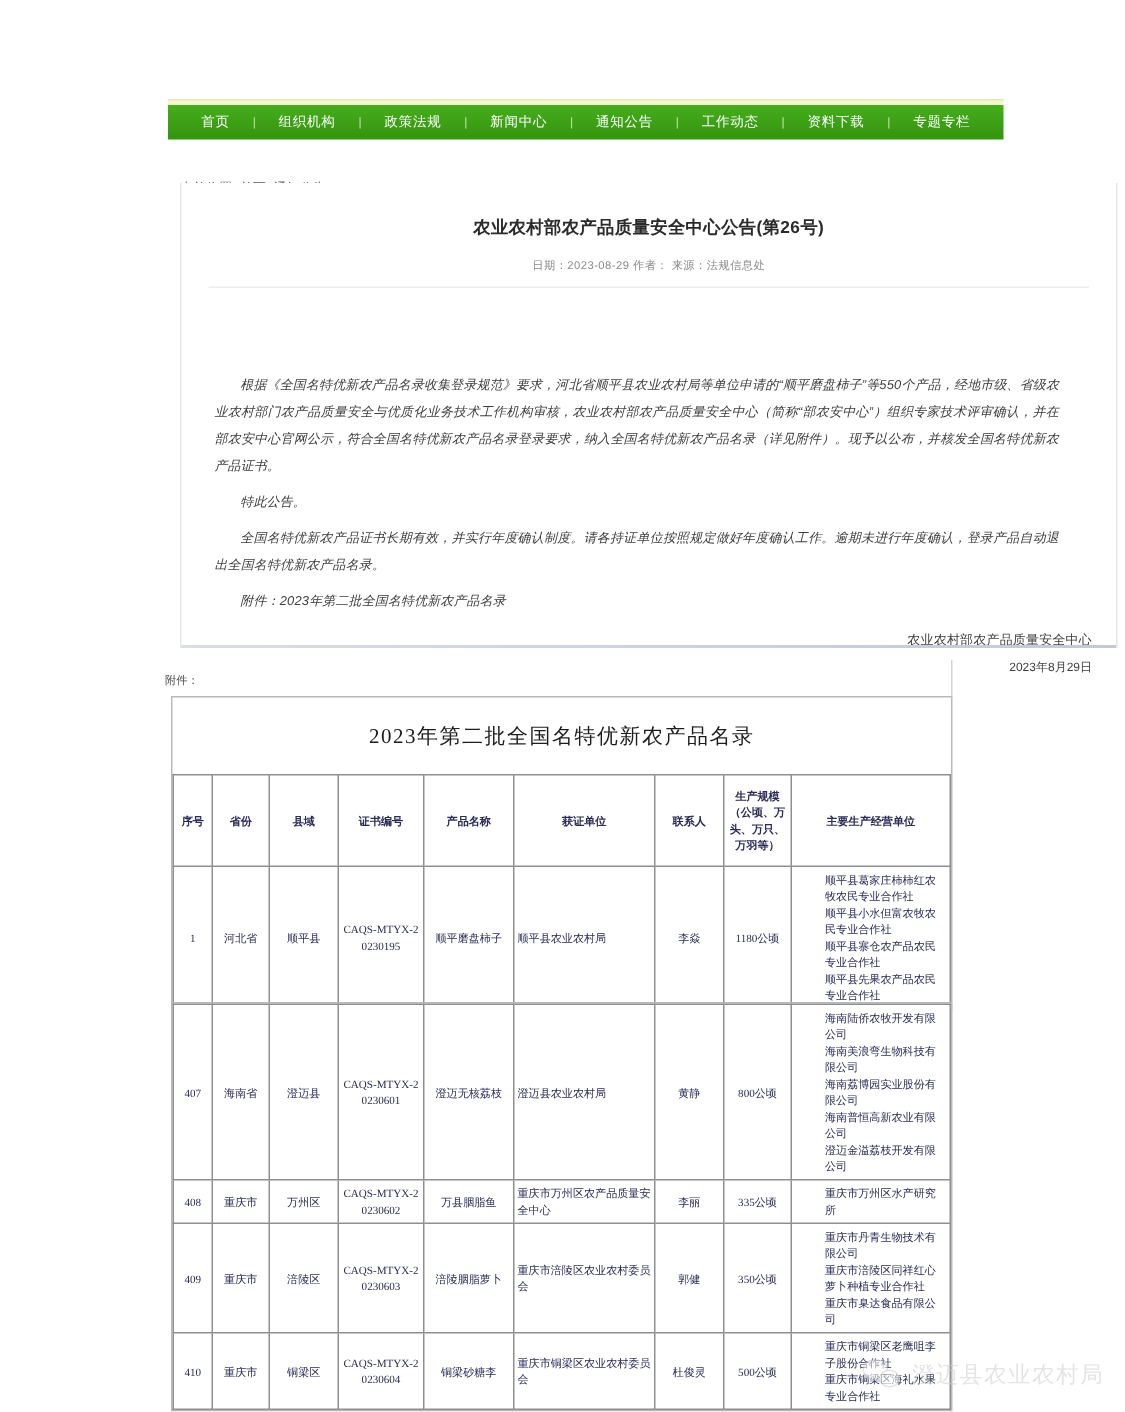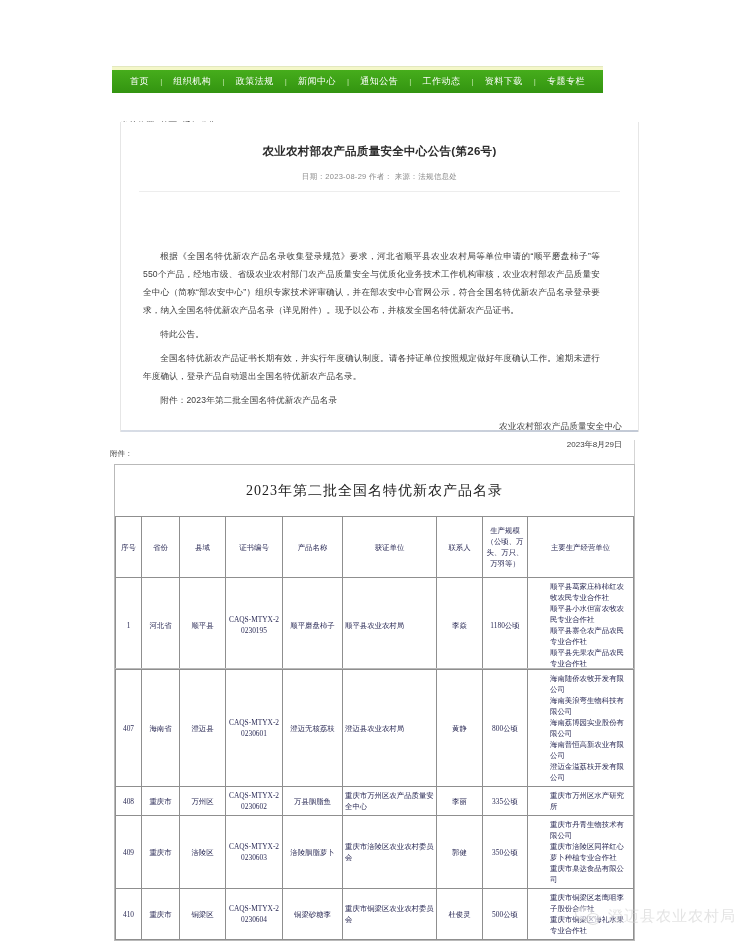--- a/index.html
+++ b/index.html
@@ -14,21 +14,21 @@
     font-family: "Liberation Sans", "DejaVu Sans", sans-serif;
     color: #333333;
     overflow: hidden;
   }
 
   
   .nav-wrap {
     position: absolute;
     left: 112px;
     top: 66px;
-    width: 491px;
+    width: 557px;
   }
   .nav-topline {
     height: 3px;
     background: #f4f7c8;
     border-top: 1px solid #e3e8bf;
   }
   .nav-bar {
     height: 23px;
     background: #3aa017;
     background: linear-gradient(#46ad1c, #339410);
@@ -63,21 +63,21 @@
     font-size: 8.5px;
     color: #555555;
     letter-spacing: .2px;
   }
 
   
   .article {
     position: absolute;
     left: 120px;
     top: 122px;
-    width: 519px;
+    width: 625px;
     height: 310px;
     border: 1px solid #e6e6e6;
     border-top: none;
     background: #ffffff;
     box-sizing: border-box;
   }
   .article-title {
     text-align: center;
     font-size: 11.5px;
     font-weight: bold;
@@ -100,20 +100,21 @@
     margin: 55px 22px 0 22px;
     font-size: 8.6px;
     line-height: 18px;
     color: #3c3c3c;
     text-align: justify;
     letter-spacing: .15px;
   }
   .article-body p {
     margin: 0 16px 6px 0;
     text-indent: 2em;
+    font-style: italic;
   }
   .sign {
     margin: 12px 16px 0 0;
     text-align: right;
     font-size: 8.6px;
     color: #3c3c3c;
     letter-spacing: .2px;
   }
   .sign-date {
     margin: 6px 16px 0 0;
@@ -177,21 +178,21 @@
   table.listing td, table.listing th {
     border: 1px solid #8f8f8f;
     color: #2b2b56;
     font-size: 7.4px;
     line-height: 11px;
     padding: 3px 2px;
     vertical-align: middle;
     word-break: break-all;
   }
   table.listing th {
-    font-weight: normal;
+    font-weight: bold;
     text-align: center;
     height: 54px;
   }
   td.c { text-align: center; }
   td.l { text-align: left; padding-left: 4px; }
   td.units { text-align: left; padding-left: 3px; }
   .unit-line { display: block; margin-left: 20px; }
 
   
   col.w-idx   { width: 26px; }

